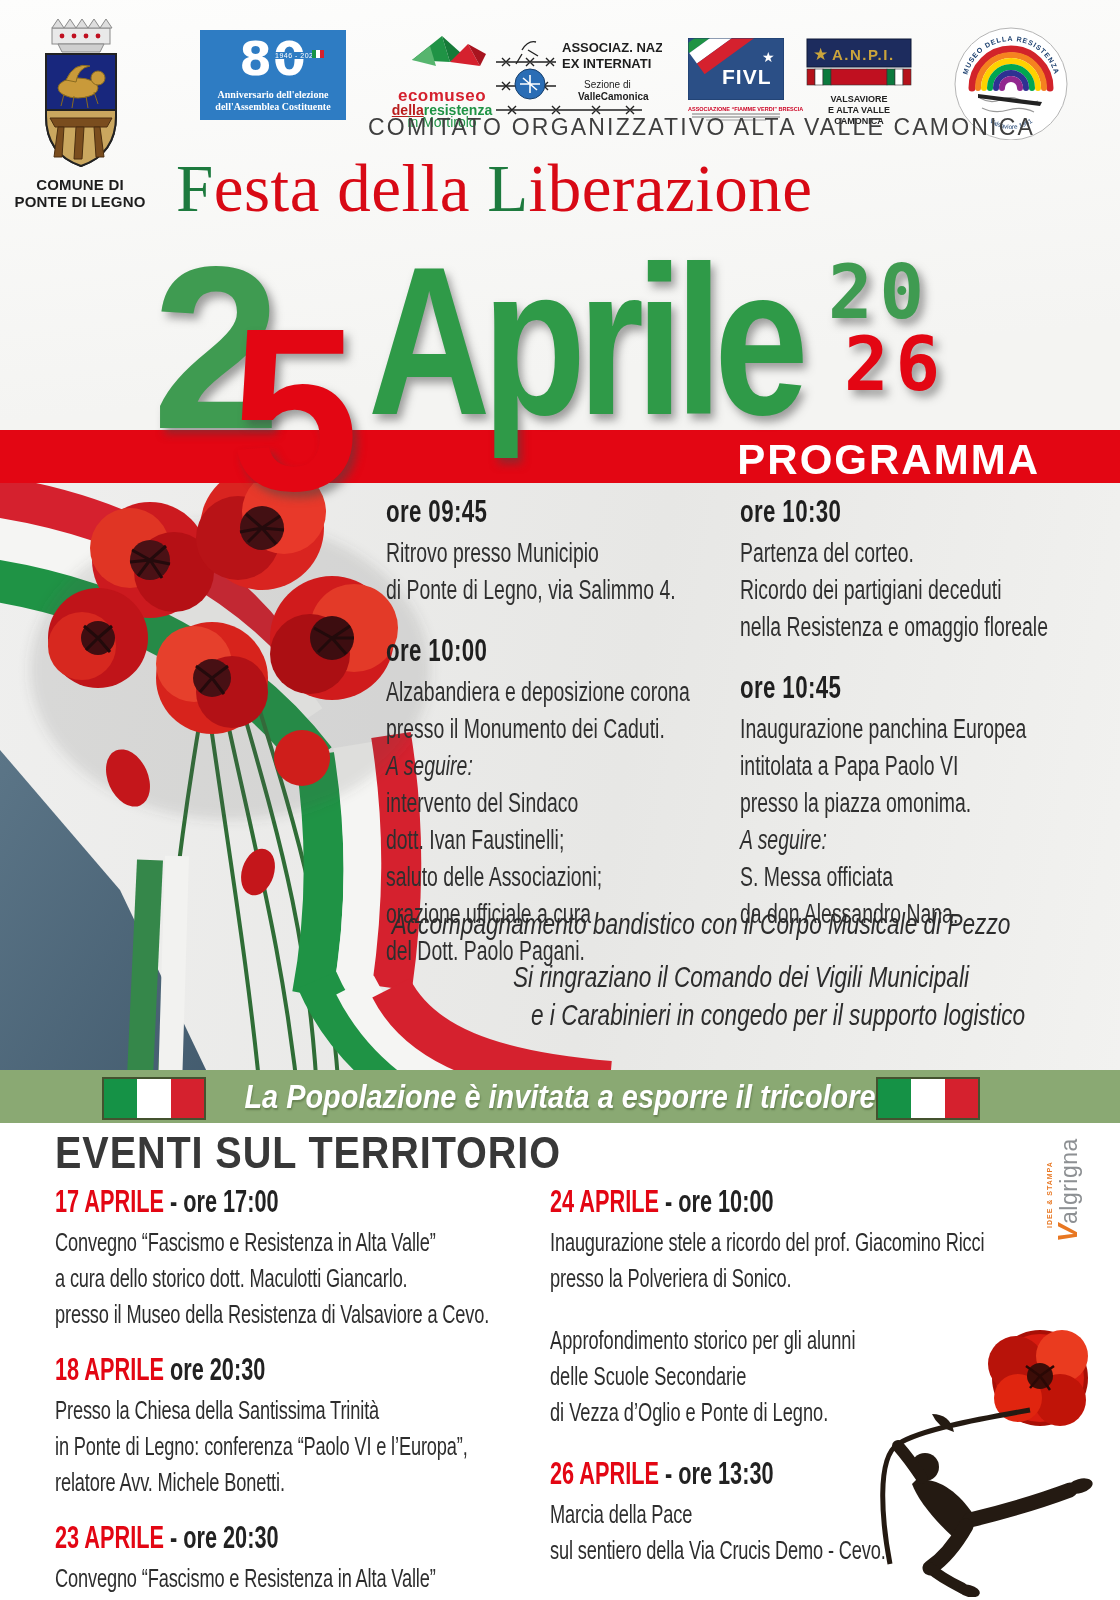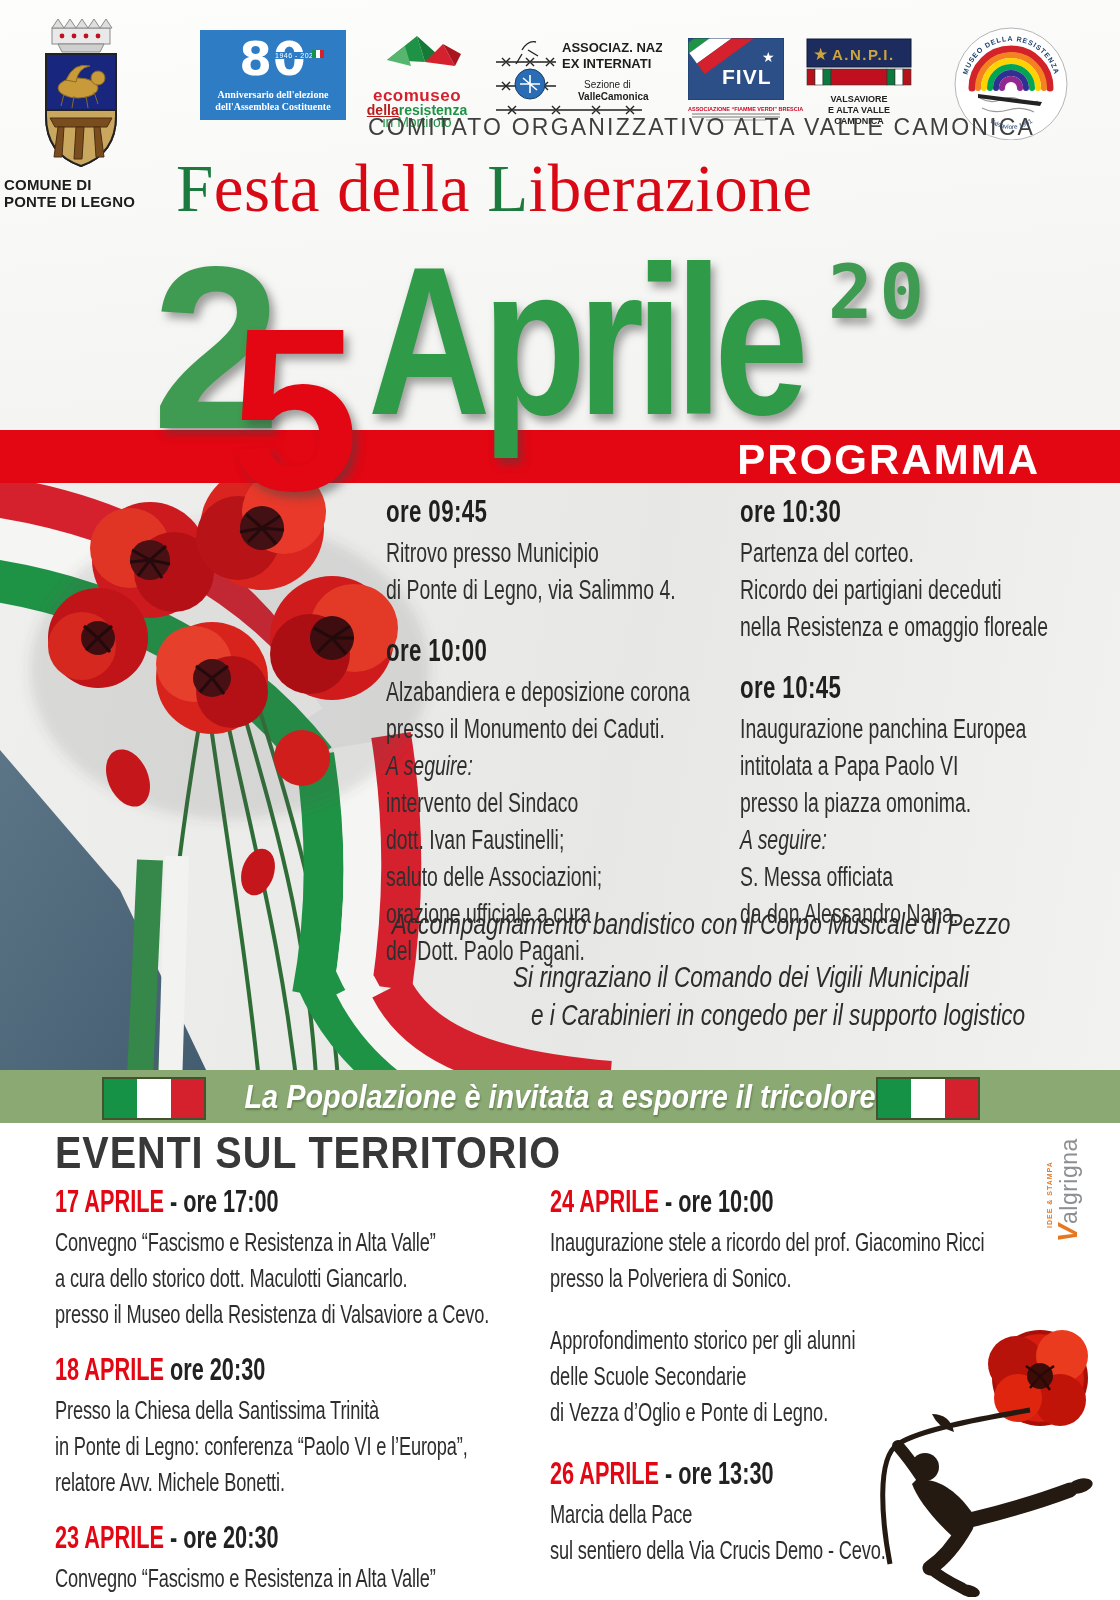--- a/index.html
+++ b/index.html
@@ -8,33 +8,33 @@
   .abs{position:absolute;}
 
   
   .top-bg{position:absolute;left:0;top:0;width:1120px;height:430px;
           background:linear-gradient(175deg,#fdfdfc 0%,#f4f4f2 80%);}
   .prog-bg{position:absolute;left:0;top:483px;width:1120px;height:587px;
            background:linear-gradient(100deg,#efefee 0%,#e7e7e5 55%,#f2f2f0 100%);}
   .events-bg{position:absolute;left:0;top:1123px;width:1120px;height:477px;background:#ffffff;}
 
   
-  .comune-label{position:absolute;left:4px;top:176px;width:152px;text-align:left;
+  .comune-label{position:absolute;left:4px;top:176px;width:152px;text-align:center;
                 font-size:15px;font-weight:700;line-height:17px;color:#1d1d1d;letter-spacing:.2px;}
   .committee{position:absolute;left:368px;top:114px;width:690px;font-size:23px;color:#3f3f3f;
              letter-spacing:2.2px;white-space:nowrap;}
   .logo80{position:absolute;left:200px;top:30px;width:146px;height:90px;background:#2e7cc3;color:#fff;
           text-align:center;overflow:hidden;}
   .logo80 .big{font-size:47px;font-weight:700;line-height:50px;margin-top:4px;letter-spacing:1px;
                font-family:"DejaVu Sans",sans-serif;}
   .logo80 .yrs{position:absolute;left:74px;top:22px;font-size:7px;letter-spacing:.5px;background:#2e7cc3;padding:0 1px;}
   .logo80 .chip{position:absolute;left:112px;top:20px;width:12px;height:8px;
                 background:linear-gradient(90deg,#159246 0 33%,#fff 33% 66%,#d5212e 66%);}
   .logo80 .cap{font-family:"Liberation Serif",serif;font-size:10px;font-weight:700;line-height:12px;margin-top:5px;}
-  .ecomuseo{position:absolute;left:359px;top:32px;width:116px;height:88px;text-align:center;}
+  .ecomuseo{position:absolute;left:384px;top:32px;width:116px;height:88px;text-align:center;}
   .ecomuseo .w1{color:#d5212e;font-size:17px;font-weight:700;line-height:16px;letter-spacing:.5px;}
   .ecomuseo .w2{font-size:14px;font-weight:700;line-height:13px;}
   .ecomuseo .w2 .g1{color:#b91c1c;text-decoration:underline;}
   .ecomuseo .w2 .g2{color:#1f9345;}
   .ecomuseo .w3{color:#1f9345;font-size:14px;line-height:10px;}
   .fivl-wrap{position:absolute;left:688px;top:38px;width:96px;text-align:center;}
   .fivl-cap{font-size:5.5px;color:#c02;font-weight:700;margin-top:2px;white-space:nowrap;}
   .fivl-bar{height:2px;background:#b9b9b9;margin:1px 4px;}
   .fivl-bar.short{margin:1px 18px;background:#c9c9c9;}
   .anpi-wrap{position:absolute;left:806px;top:38px;width:106px;text-align:center;}
@@ -268,20 +268,21 @@
 
   <div class="redband"></div>
   <div class="programma">PROGRAMMA</div>
 
   <div class="bigdate">
     <span class="bd bd-2">2</span>
     <span class="bd bd-5">5</span>
     <span class="bd bd-month">Aprile</span>
     <span class="bd bd-year">
         <span class="y1">20</span>
+        <span class="y2">26</span>
       </span>
   </div>
 
   <svg class="abs" style="left:0;top:420px;z-index:1;" width="620" height="700" viewBox="0 0 620 700">
     <defs>
       <linearGradient id="wedge" x1="0" y1="0" x2="1" y2="1">
         <stop offset="0" stop-color="#5b7587"></stop>
           <stop offset="1" stop-color="#41596c"></stop>
       </linearGradient>
       <filter id="soft">

